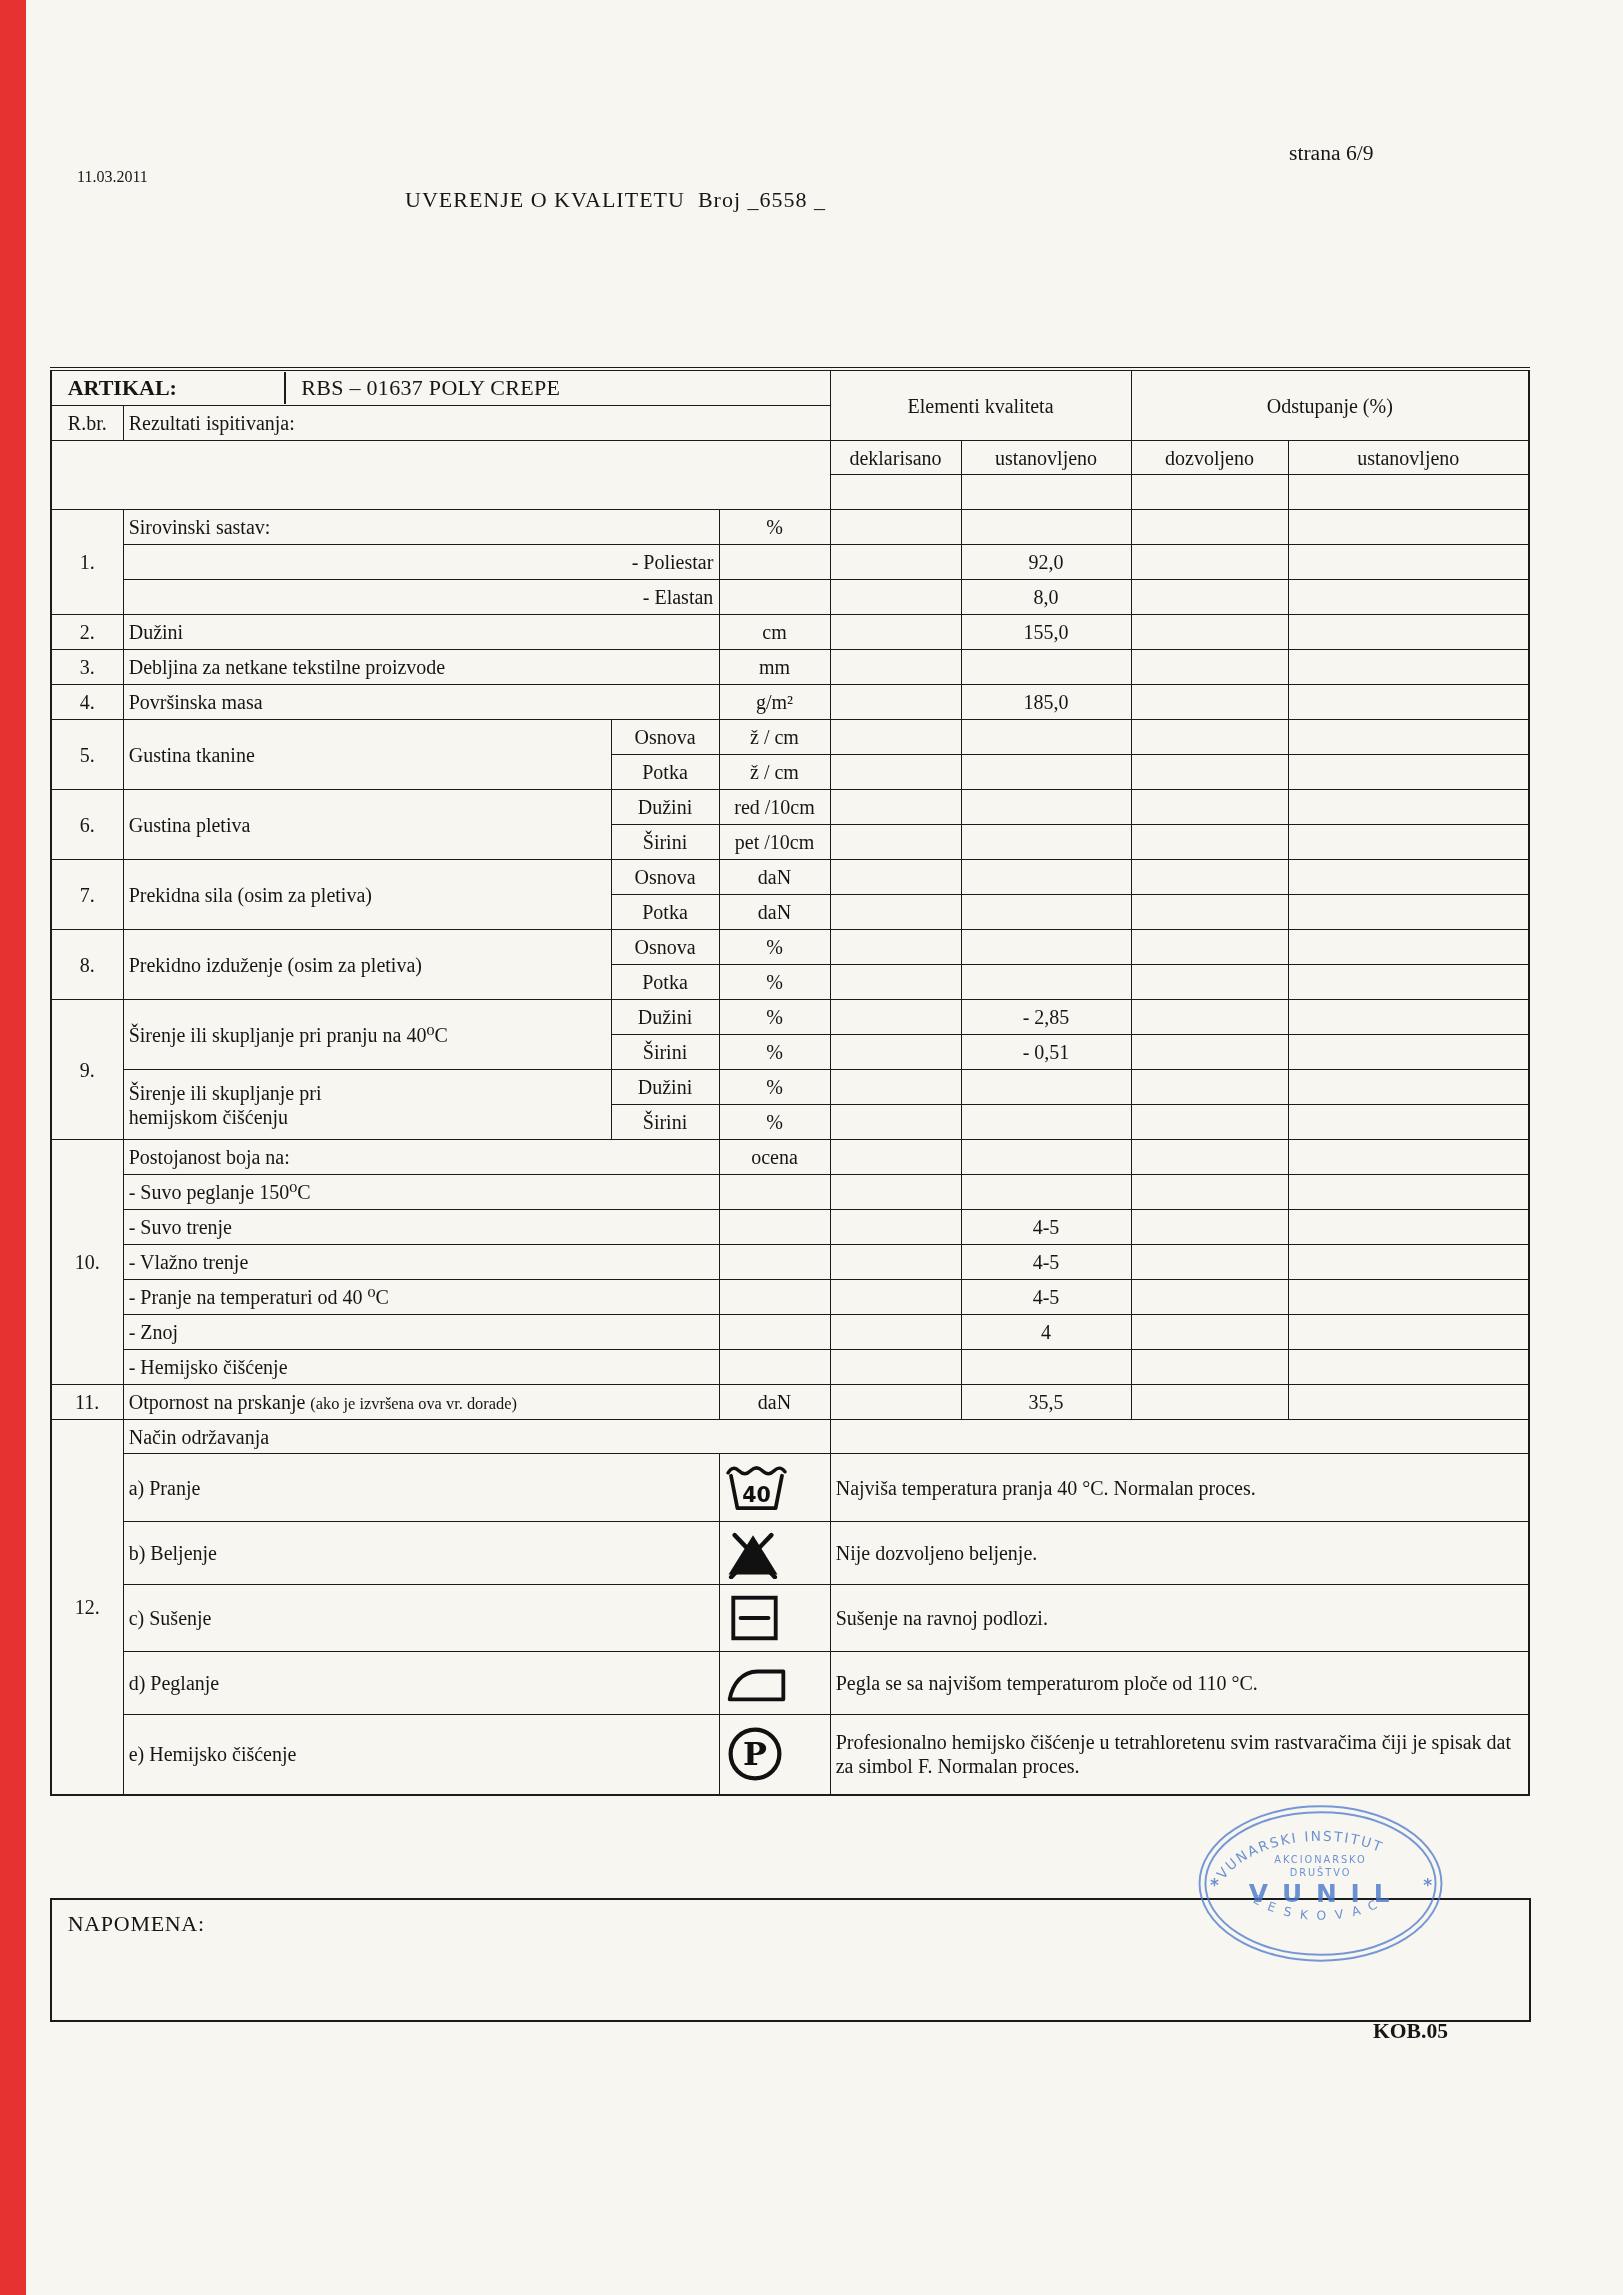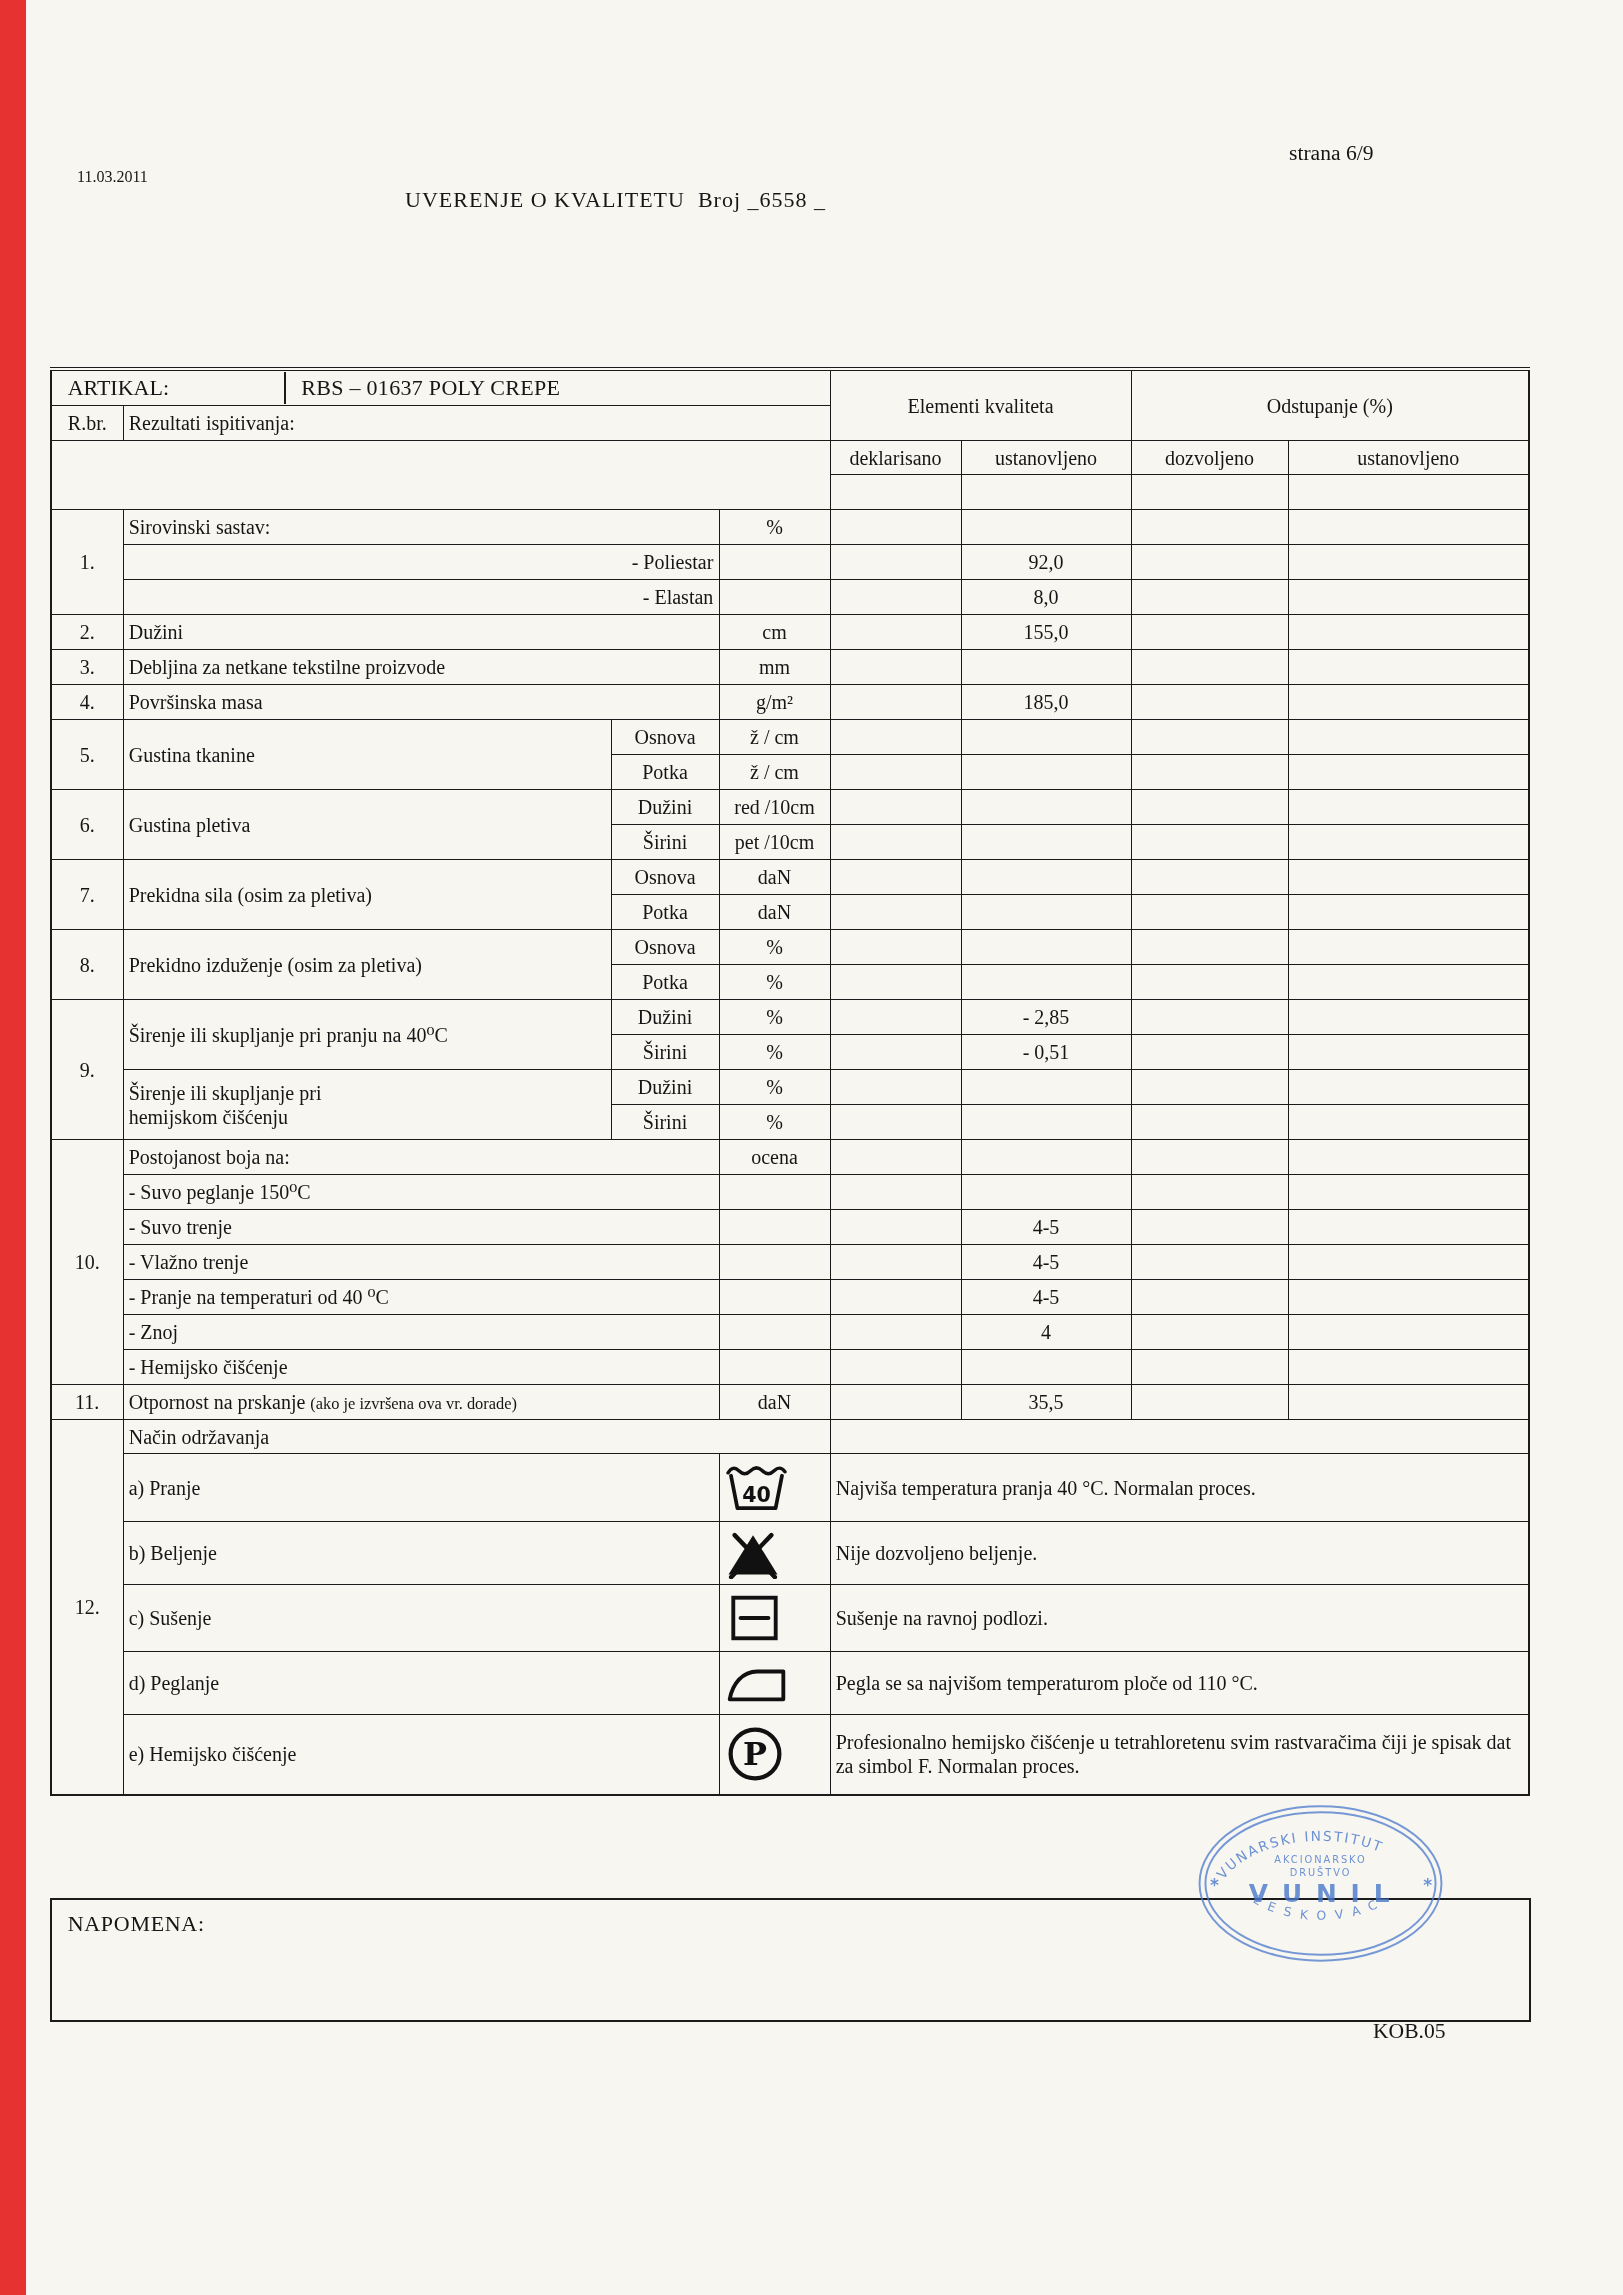--- a/index.html
+++ b/index.html
@@ -23,40 +23,40 @@
   tr.rh3{height:34px}
   tr.care-a{height:68px}
   tr.care-b{height:63px}
   tr.care-c{height:67px}
   tr.care-d{height:63px}
   tr.care-e{height:80px}
   tr.r12h{height:34px}
 
   td.artikal{padding:0}
   .artikal-wrap{display:flex;align-items:stretch;height:100%}
-  .artikal-label{width:206px;border-right:2px solid #1b1b1b;padding:2.6px 10.5px;font-weight:normal;font-size:22px;display:flex;align-items:center}
+  .artikal-label{width:206px;border-right:2px solid #1b1b1b;padding:2.6px 10.5px;font-weight:bold;font-size:22px;display:flex;align-items:center}
   .artikal-value{padding-left:15px;font-size:22px;letter-spacing:0.3px;display:flex;align-items:center}
 
   .center{text-align:center}
   .bottom{vertical-align:bottom;padding-bottom:5.2px}
   .desc{text-align:left;padding-left:11.8px}
   .right{text-align:right;padding-right:26px}
   .num{text-align:center}
   .small{font-size:16.4px}
   .prewrap{white-space:pre-line}
   .care-text{padding-left:17px;padding-right:9.2px;font-size:20px}
   .icon-cell{text-align:left;vertical-align:middle;padding:1.3px}
   .icon-cell svg{display:inline-block;vertical-align:middle}
 
   .napomena{
     position:absolute;left:50px;top:1898px;width:1481px;height:124px;
     border:2.6px solid #1b1b1b;font-size:22px;letter-spacing:0.7px;
     padding:10.5px 15.7px;background:transparent;box-sizing:border-box;
   }
-  .kob{position:absolute;left:1373px;top:2019px;font-size:21.6px;font-weight:normal}
+  .kob{position:absolute;left:1373px;top:2019px;font-size:21.6px;font-weight:bold}
   .stamp{position:absolute;left:1193px;top:1801px;width:255px;height:165px;z-index:5}
 </style>
 </head>
 <body>
 
 <div class="red-strip"></div>
 <div class="date">11.03.2011</div>
 <div class="page-num">strana 6/9</div>
 <div class="title">UVERENJE O KVALITETU  Broj _6558 _</div>
 

